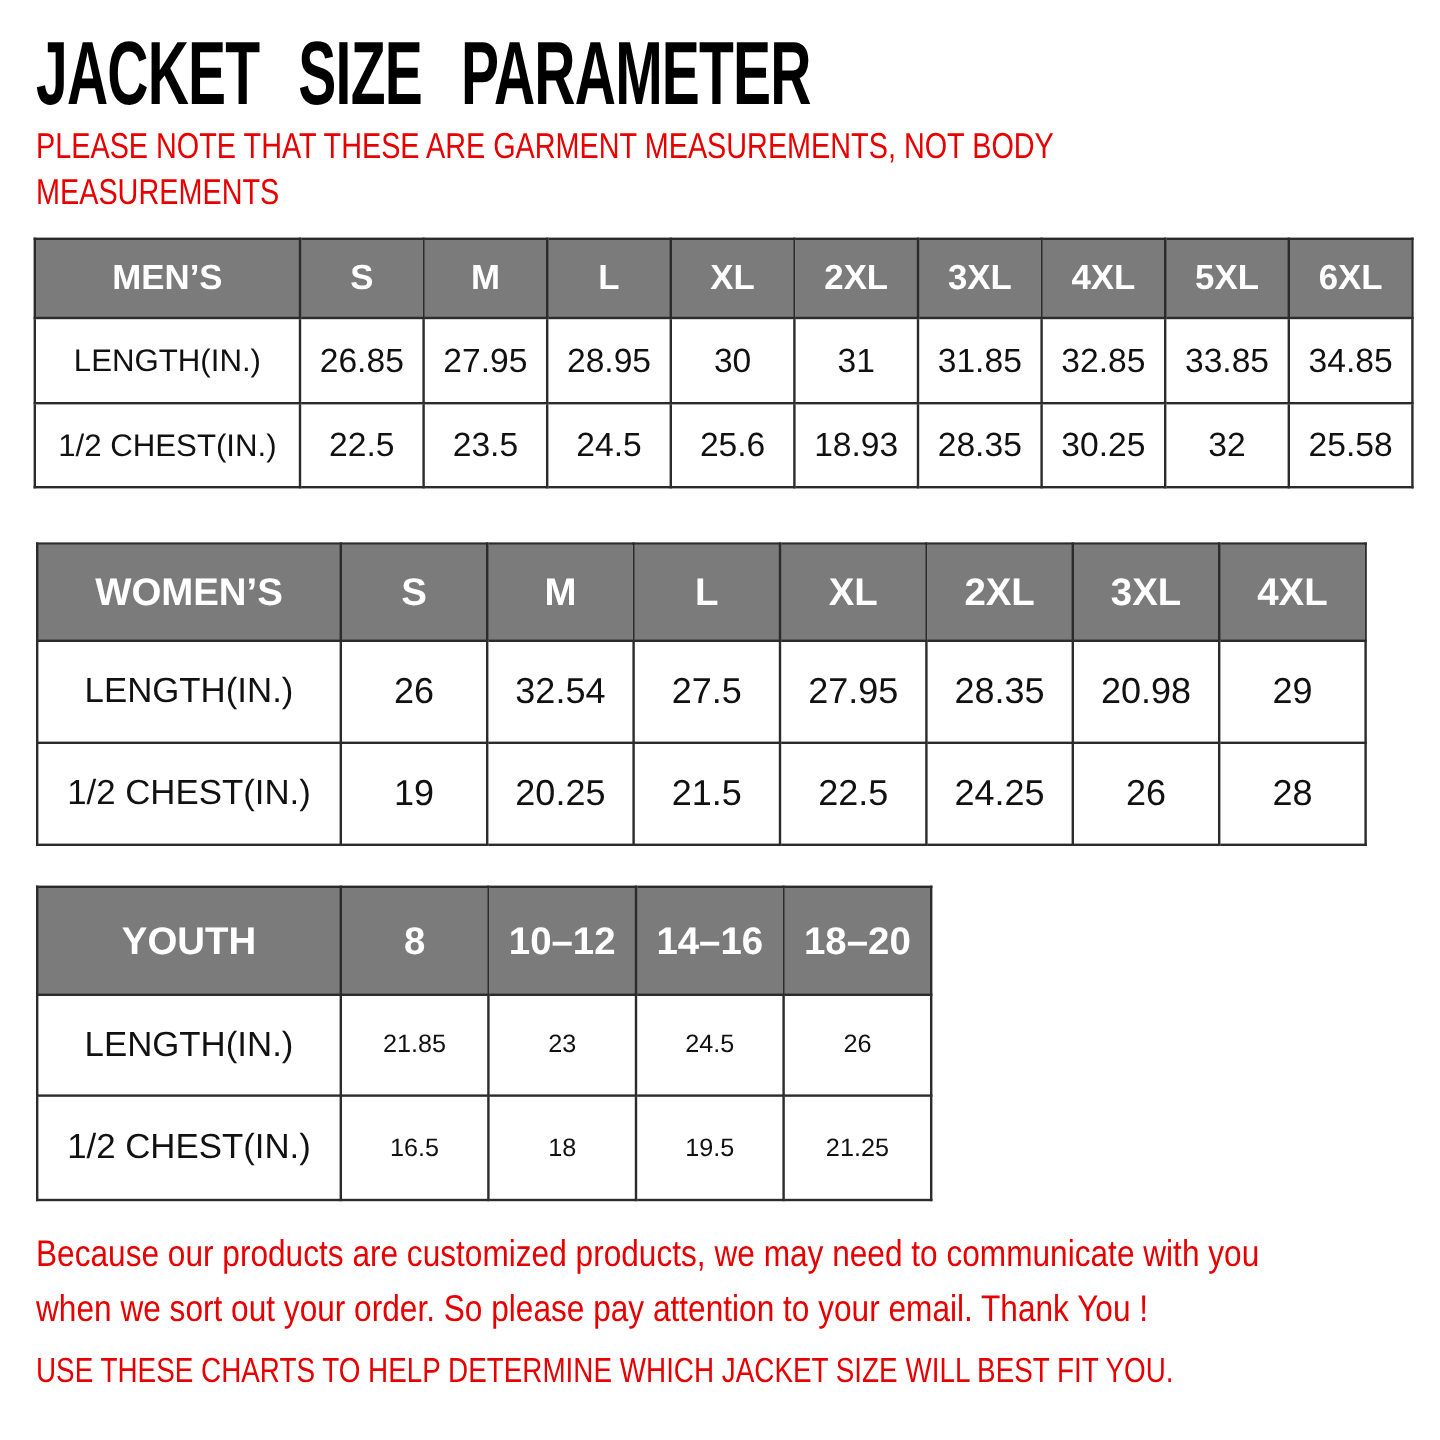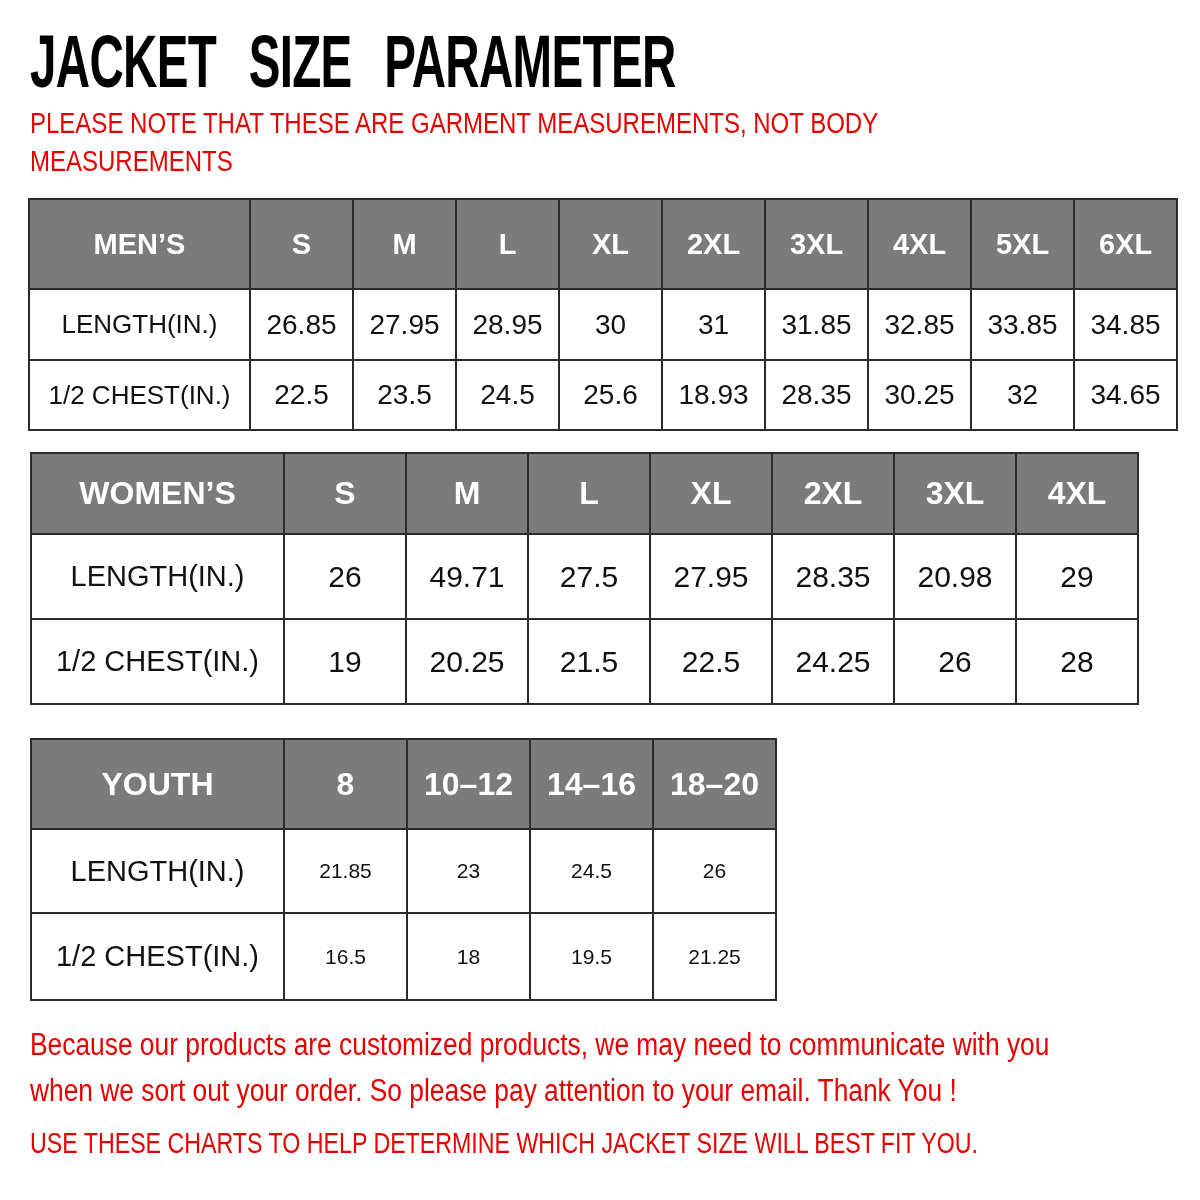--- a/index.html
+++ b/index.html
@@ -78,21 +78,21 @@
       <col style="width: 103px;">
       <col style="width: 103px;">
       <col style="width: 103px;">
       <col style="width: 103px;">
       <col style="width: 103px;">
       <col style="width: 103px;">
       <col style="width: 103px;">
       <col style="width: 103px;">
     </colgroup>
     <thead>
-      <tr style="height: 90px;">
+      <tr style="height: 66px;">
         <th>MEN’S</th>
         <th>S</th>
         <th>M</th>
         <th>L</th>
         <th>XL</th>
         <th>2XL</th>
         <th>3XL</th>
         <th>4XL</th>
         <th>5XL</th>
         <th>6XL</th>
@@ -114,21 +114,21 @@
       <tr style="height: 70px;">
         <td class="row-label">1/2 CHEST(IN.)</td>
         <td>22.5</td>
         <td>23.5</td>
         <td>24.5</td>
         <td>25.6</td>
         <td>18.93</td>
         <td>28.35</td>
         <td>30.25</td>
         <td>32</td>
-        <td>34.65</td>
+        <td>25.58</td>
       </tr>
     </tbody>
   </table>
 
 <table id="womens" class="size-table" style="width: 1107px;">
     <colgroup>
       <col style="width: 253px;">
       <col style="width: 122px;">
       <col style="width: 122px;">
       <col style="width: 122px;">
@@ -146,21 +146,21 @@
         <th>XL</th>
         <th>2XL</th>
         <th>3XL</th>
         <th>4XL</th>
       </tr>
     </thead>
     <tbody>
       <tr style="height: 85px;">
         <td class="row-label">LENGTH(IN.)</td>
         <td>26</td>
-        <td>49.71</td>
+        <td>32.54</td>
         <td>27.5</td>
         <td>27.95</td>
         <td>28.35</td>
         <td>20.98</td>
         <td>29</td>
       </tr>
       <tr style="height: 85px;">
         <td class="row-label">1/2 CHEST(IN.)</td>
         <td>19</td>
         <td>20.25</td>

